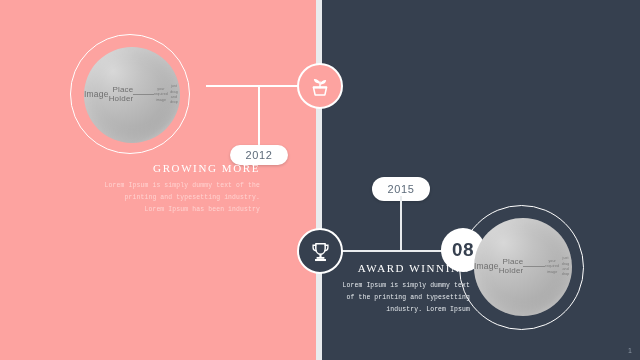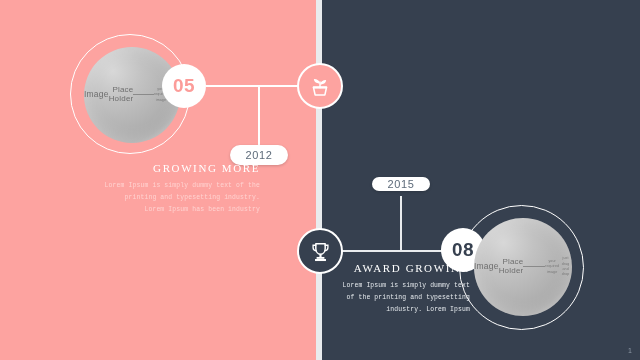--- a/index.html
+++ b/index.html
@@ -124,21 +124,20 @@
   <div class="outer-ring" style="left:70px; top:34px; width:120px; height:120px;"></div>
 
   <div class="img-circle" style="left:84px; top:47px; width:96px; height:96px;">
     <div class="ph-title">Image</div>
     <div class="ph-sub">Place Holder</div>
     <div class="ph-rule"></div>
     <div class="ph-hint">your required image</div>
     <div class="ph-hint">just drag and drop</div>
   </div>
 
-  <div class="num-circle num-05" style="left:162px; top:64px; width:44px; height:44px;">05</div>
 
   <div class="line" style="left:206px; top:85px; width:94px; height:2px;"></div>
 
   <div class="line" style="left:258px; top:86px; width:2px; height:62px;"></div>
 
   <div class="icon-circle pink" style="left:297px; top:63px; width:46px; height:46px;">
     <svg width="26" height="26" viewBox="0 0 32 32">
       <path d="M16 18 L16 11" stroke="#ffffff" stroke-width="1.8" fill="none" stroke-linecap="round"></path>
       <path d="M16 13 C 11 13, 8.5 10.5, 8.5 7.5 C 12.5 7.5, 15.5 9.5, 16 13 Z" fill="#ffffff"></path>
       <path d="M16 14 C 21 14, 23.5 11.5, 23.5 8.5 C 19.5 8.5, 16.5 10.5, 16 14 Z" fill="#ffffff"></path>
@@ -149,21 +148,21 @@
 
   <div class="year-pill" style="left:230px; top:145px; width:58px; height:20px;">2012</div>
 
   <div class="txt-block left-block" style="left:52px; top:162px; width:208px;">
     <div class="heading">GROWING MORE</div>
     <div class="body-txt">Lorem Ipsum is simply dummy text of the</div>
     <div class="body-txt">printing and typesetting industry.</div>
     <div class="body-txt">Lorem Ipsum has been industry</div>
   </div>
 
-  <div class="year-pill" style="left:372px; top:177px; width:58px; height:14px;">2015</div>
+  <div class="year-pill" style="left:372px; top:177px; width:58px; height:24px;">2015</div>
 
   <div class="line dark-bg" style="left:400px; top:196px; width:2px; height:55px;"></div>
 
   <div class="line dark-bg" style="left:340px; top:250px; width:114px; height:2px;"></div>
 
   <div class="icon-circle dark" style="left:297px; top:228px; width:46px; height:46px;">
     <svg width="25" height="25" viewBox="0 0 32 32">
       <path d="M10 6 L22 6 L22 12 C22 16.5 19.4 19.5 16 19.5 C12.6 19.5 10 16.5 10 12 Z" fill="none" stroke="#ffffff" stroke-width="1.9" stroke-linejoin="round"></path>
       <path d="M10 8 L6.5 8 L6.5 11 C6.5 13.6 8.2 15 10.3 15" fill="none" stroke="#ffffff" stroke-width="1.7" stroke-linecap="round"></path>
       <path d="M22 8 L25.5 8 L25.5 11 C25.5 13.6 23.8 15 21.7 15" fill="none" stroke="#ffffff" stroke-width="1.7" stroke-linecap="round"></path>
@@ -179,21 +178,21 @@
 
   <div class="img-circle" style="left:474px; top:218px; width:98px; height:98px;">
     <div class="ph-title">Image</div>
     <div class="ph-sub">Place Holder</div>
     <div class="ph-rule"></div>
     <div class="ph-hint">your required image</div>
     <div class="ph-hint">just drag and drop</div>
   </div>
 
   <div class="txt-block right-block" style="left:330px; top:262px; width:140px;">
-    <div class="heading">AWARD GROWING</div>
+    <div class="heading">AWARD WINNING</div>
     <div class="body-txt">Lorem Ipsum is simply dummy text</div>
     <div class="body-txt">of the printing and typesetting</div>
     <div class="body-txt">industry. Lorem Ipsum</div>
   </div>
 
   <div class="page-num">1</div>
 
 </div>
 
 </body></html>

